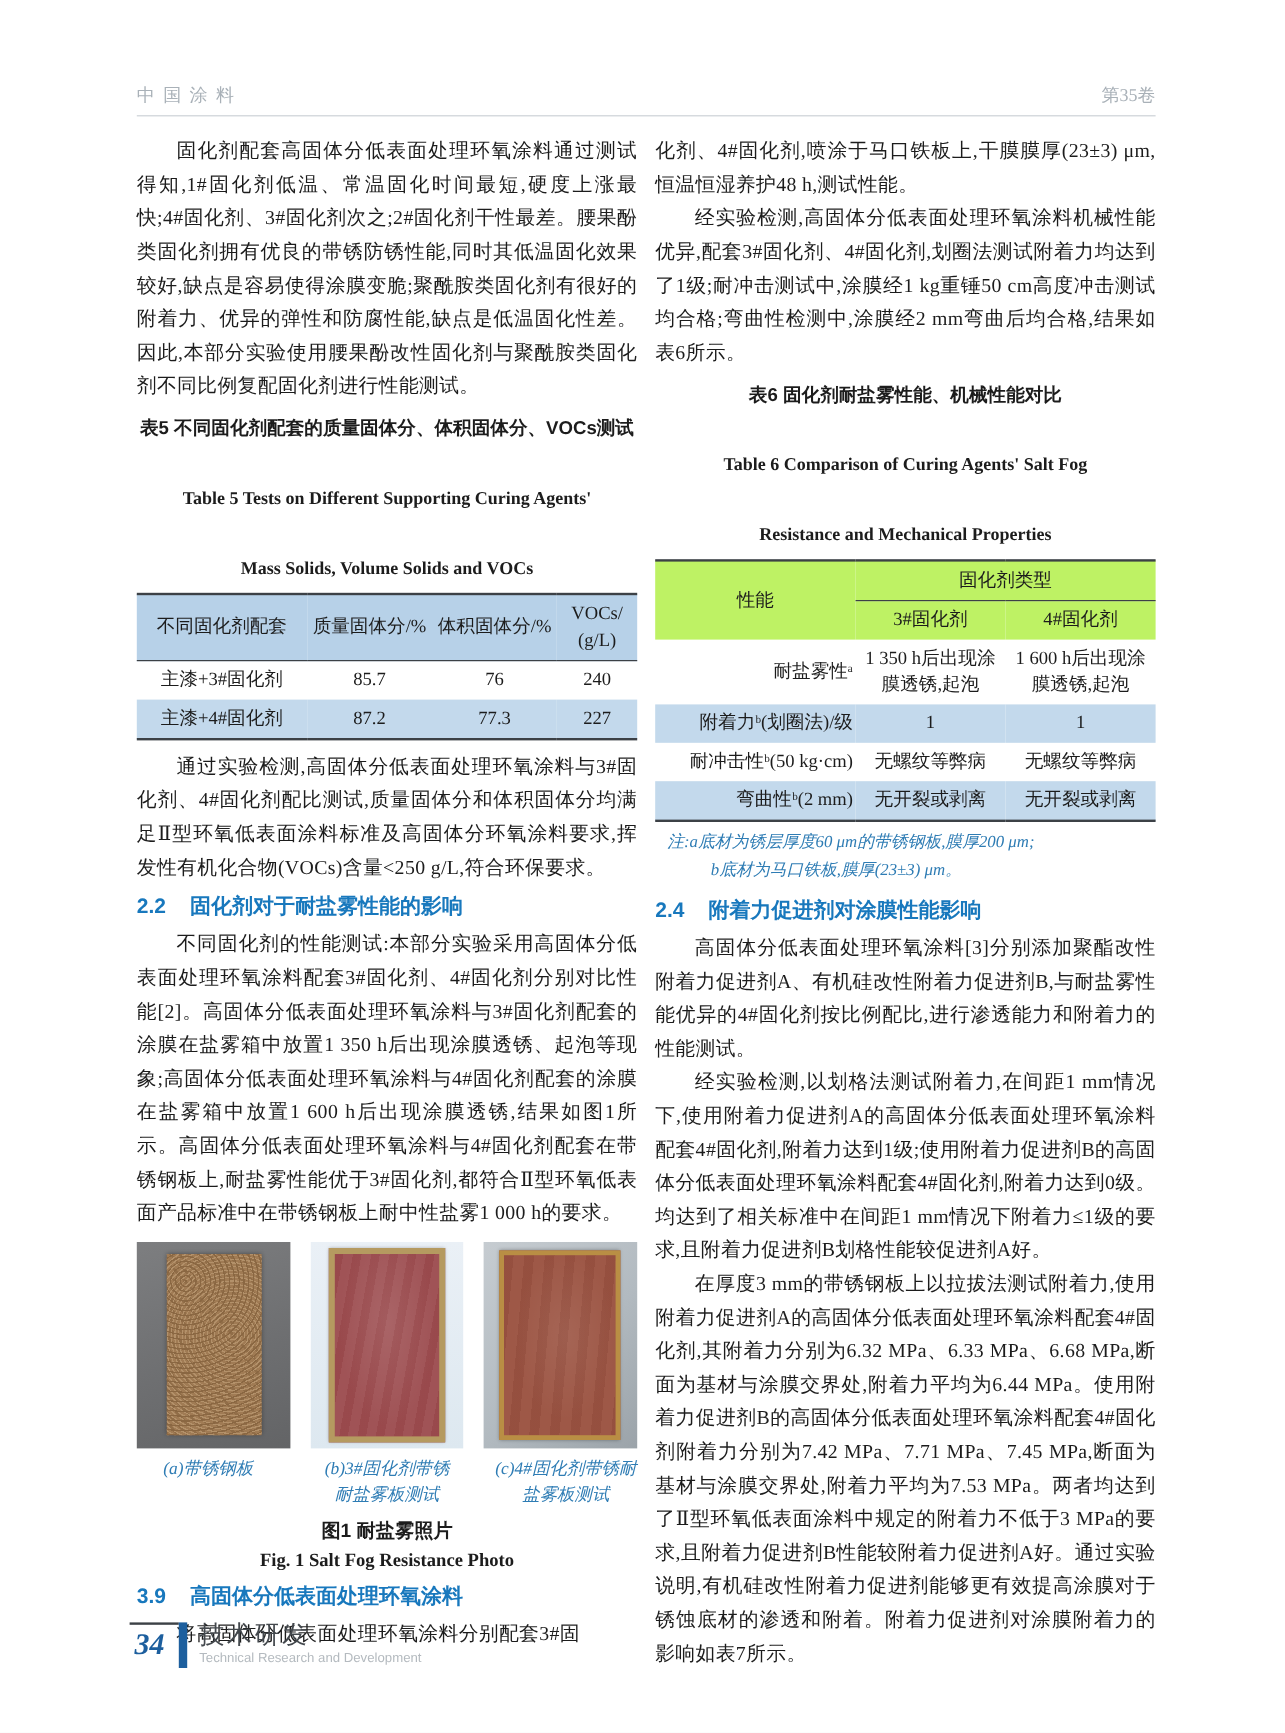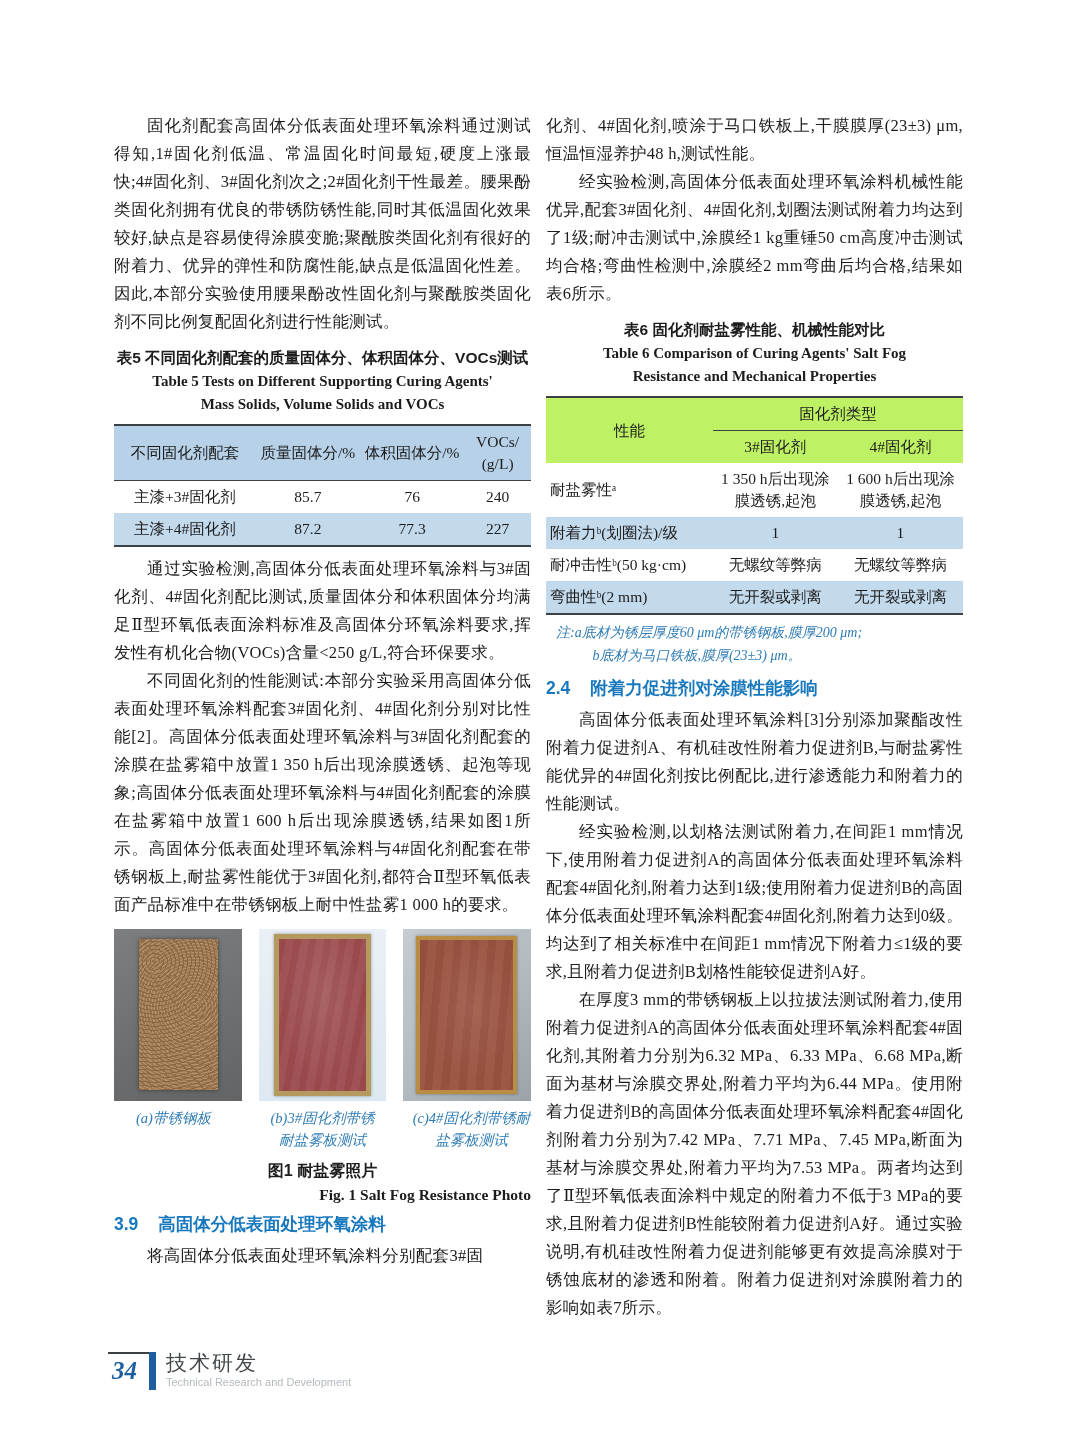--- a/index.html
+++ b/index.html
@@ -34,35 +34,35 @@
   }
   .sec-h .num { margin-right:20px; }
   
   .tbl-title-cn {
     text-align:center; font-weight:bold; font-size:15.5px;
     font-family:"Liberation Sans","DejaVu Sans",sans-serif;
     margin-top:10px; line-height:24px;
   }
   .tbl-title-en {
     text-align:center; font-weight:bold; font-size:15px;
-    font-family:"Liberation Serif","DejaVu Serif",serif; line-height:23px;
+    font-family:"Liberation Serif","DejaVu Serif",serif; line-height:23px;margin-top:35px;
   }
   
   table { width:100%; border-collapse:collapse; margin-top:8px; }
   th, td {
     font-size:15.5px; font-weight:normal; text-align:center;
     padding:5px 2px; line-height:22px;
   }
   .t5 { border-top:2px solid #3c4146; border-bottom:2px solid #3c4146; }
   .t5 thead th { background:#b7d1e8; border-bottom:1.5px solid #3c4146; }
   .t5 tbody tr:nth-child(2) td { background:#c3d9ec; }
   .t6 { border-top:2px solid #3c4146; border-bottom:2px solid #3c4146; }
   .t6 thead th { background:#bef264; }
   .t6 .group-h { border-bottom:1px solid #3c4146; }
-  .t6 .lbl { text-align:left; padding-left:4px; }
+  .t6 .lbl { text-align:right; padding-left:4px; }
   .t6 tbody tr:nth-child(2) td, .t6 tbody tr:nth-child(4) td { background:#c3d9ec; }
   .tbl-note {
     color:#2e7cb4; font-size:14px; font-style:italic; line-height:23px;
     margin-top:6px; padding-left:10px;
   }
   .tbl-note .l2 { padding-left:2.6em; }
   
   .photos { display:flex; gap:17px; margin-top:10px; }
   .photo { position:relative; width:128px; height:172px; overflow:hidden; }
   .photo .panel { position:absolute; }
@@ -97,21 +97,21 @@
   .photo-caps { display:flex; gap:30px; margin-top:6px;font-family:Liberation Serif, serif; }
   .photo-cap {
     width:128px; text-align:center; color:#2e7cb4; font-size:14.5px;
     font-style:italic; line-height:22px;
   }
   .fig-title-cn {
     text-align:center; font-weight:bold; font-size:16px; margin-top:8px;
     font-family:"Liberation Sans","DejaVu Sans",sans-serif; line-height:24px;
   }
   .fig-title-en {
-    text-align:right; font-weight:bold; font-size:15.5px; line-height:24px;
+    text-align:center; font-weight:bold; font-size:15.5px; line-height:24px;
     font-family:"Liberation Serif","DejaVu Serif",serif;
   }
   
   .pg-footer { position:absolute; left:108px; top:1352px; display:flex; align-items:stretch; }
   .pageno-box { border-top:2px solid #3c4146; padding:3px 12px 2px 4px; }
   .pageno { color:#1d5f9e; font-style:italic; font-weight:bold; font-size:25px; }
   .footer-bar { width:7px; background:#1d5f9e; margin-right:10px; }
   .footer-text { display:flex; flex-direction:column; justify-content:center; }
   .footer-cn {
     font-family:"Liberation Sans","DejaVu Sans",sans-serif;
@@ -121,20 +121,24 @@
     font-family:"Liberation Sans","DejaVu Sans",sans-serif;
     font-size:11px; color:#b4babf; line-height:16px;
   }
   .mt4 { margin-top:4px; } .mt8 { margin-top:8px; }
 </style>
 </head>
 <body>
 
 <div class="page">
 
+  <div class="pg-header">
+    <span class="journal">中国涂料</span>
+    <span class="volume">第35卷</span>
+  </div>
 
   <div class="columns">
 
     <div class="col">
 
       <p class="para indent">固化剂配套高固体分低表面处理环氧涂料通过测试得知,1#固化剂低温、常温固化时间最短,硬度上涨最快;4#固化剂、3#固化剂次之;2#固化剂干性最差。腰果酚类固化剂拥有优良的带锈防锈性能,同时其低温固化效果较好,缺点是容易使得涂膜变脆;聚酰胺类固化剂有很好的附着力、优异的弹性和防腐性能,缺点是低温固化性差。因此,本部分实验使用腰果酚改性固化剂与聚酰胺类固化剂不同比例复配固化剂进行性能测试。</p>
 
       <div class="tbl-title-cn">表5  不同固化剂配套的质量固体分、体积固体分、VOCs测试</div>
       <div class="tbl-title-en">Table 5   Tests on Different Supporting Curing Agents'</div>
       <div class="tbl-title-en">Mass Solids, Volume Solids and VOCs</div>
@@ -159,20 +163,23 @@
             <td>主漆+4#固化剂</td>
             <td>87.2</td>
             <td>77.3</td>
             <td>227</td>
           </tr>
         </tbody>
       </table>
 
       <p class="para indent mt8">通过实验检测,高固体分低表面处理环氧涂料与3#固化剂、4#固化剂配比测试,质量固体分和体积固体分均满足Ⅱ型环氧低表面涂料标准及高固体分环氧涂料要求,挥发性有机化合物(VOCs)含量&lt;250 g/L,符合环保要求。</p>
 
+      <div class="sec-h">
+        <span class="num">2.2</span><span>固化剂对于耐盐雾性能的影响</span>
+      </div>
 
       <p class="para indent">不同固化剂的性能测试:本部分实验采用高固体分低表面处理环氧涂料配套3#固化剂、4#固化剂分别对比性能[2]。高固体分低表面处理环氧涂料与3#固化剂配套的涂膜在盐雾箱中放置1 350 h后出现涂膜透锈、起泡等现象;高固体分低表面处理环氧涂料与4#固化剂配套的涂膜在盐雾箱中放置1 600 h后出现涂膜透锈,结果如图1所示。高固体分低表面处理环氧涂料与4#固化剂配套在带锈钢板上,耐盐雾性能优于3#固化剂,都符合Ⅱ型环氧低表面产品标准中在带锈钢板上耐中性盐雾1 000 h的要求。</p>
 
       <div class="photos">
         <div class="photo photo-a">
             <div class="panel"></div>
           </div>
         <div class="photo photo-b">
             <div class="panel"></div>
           </div>

